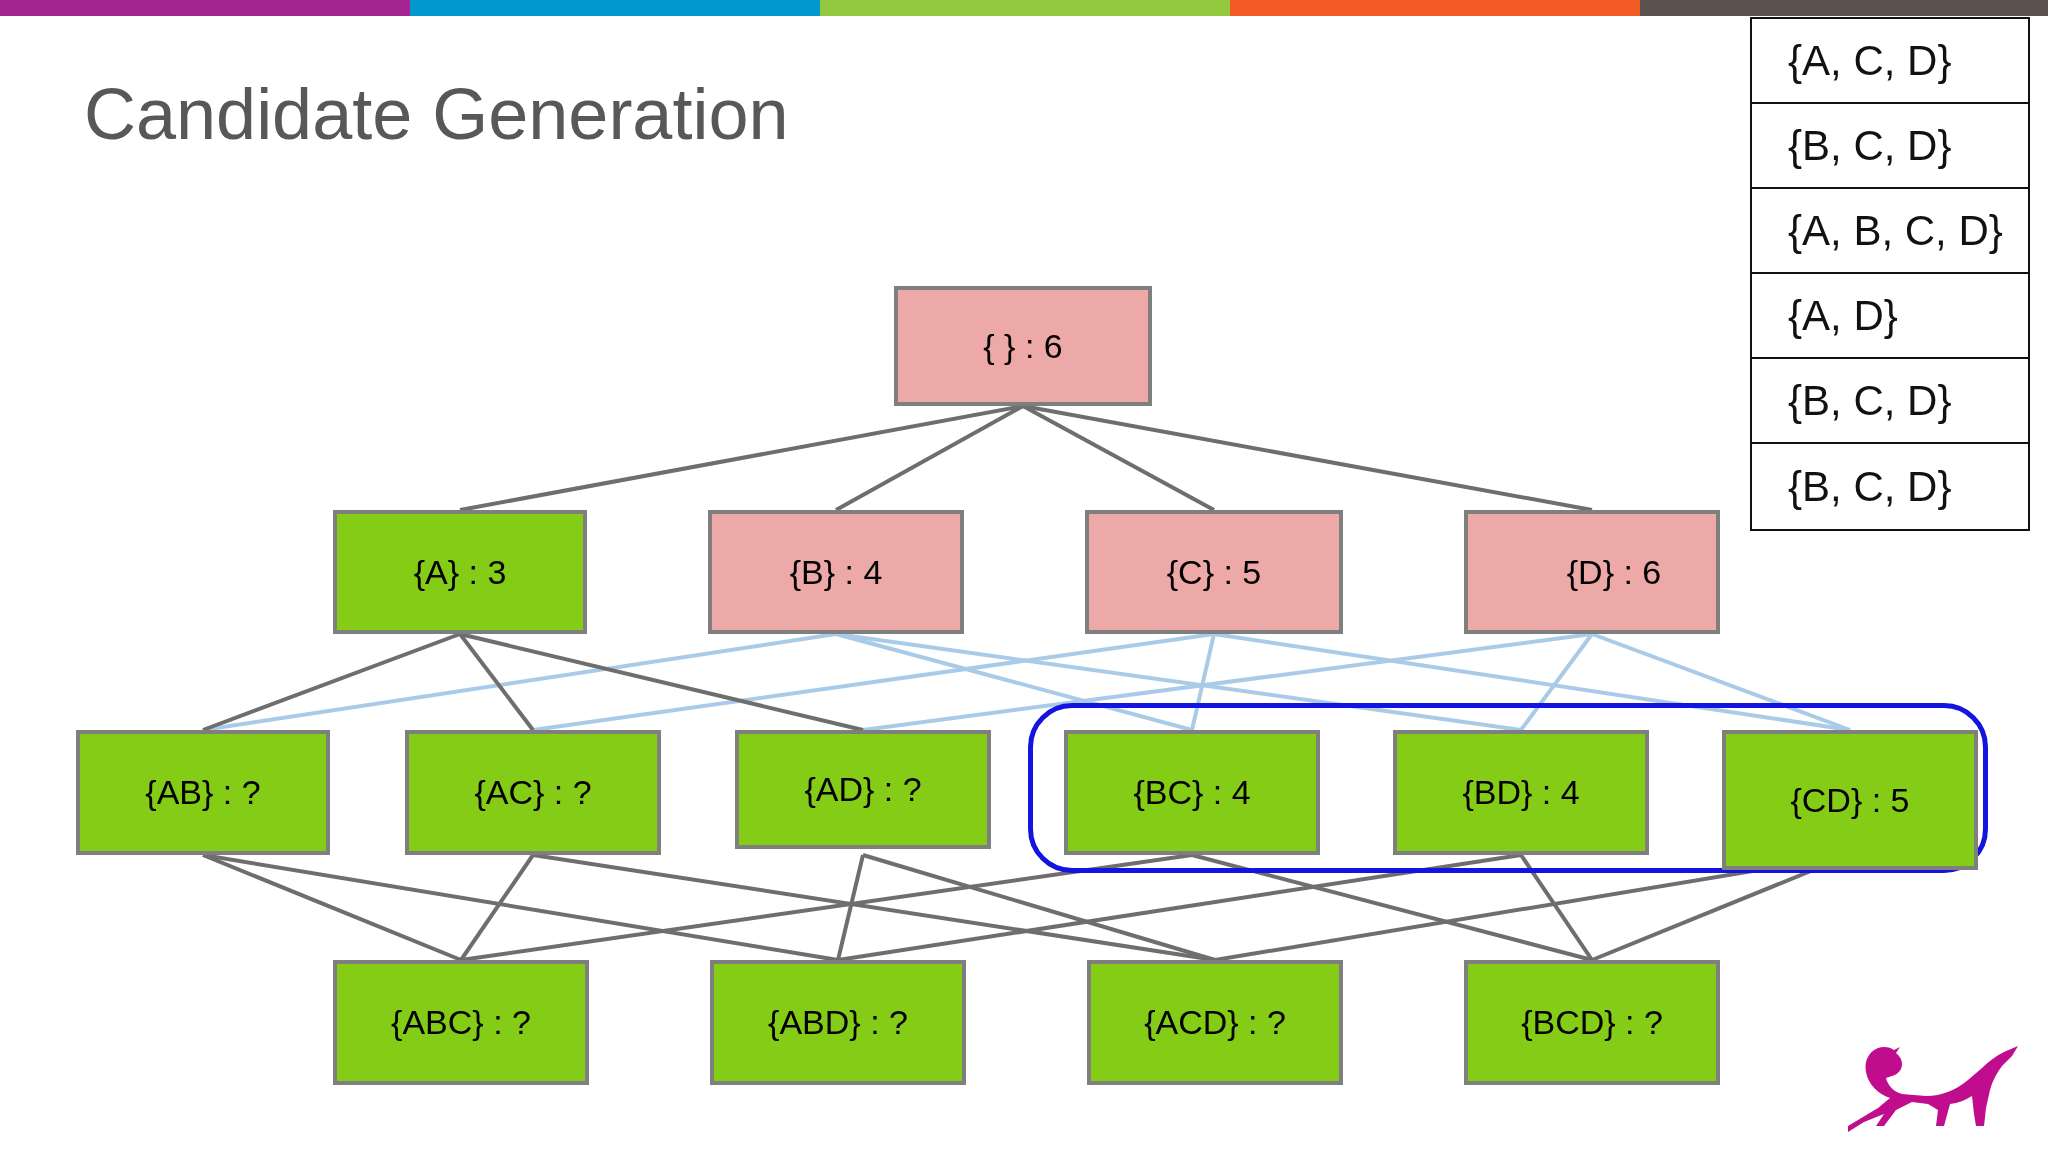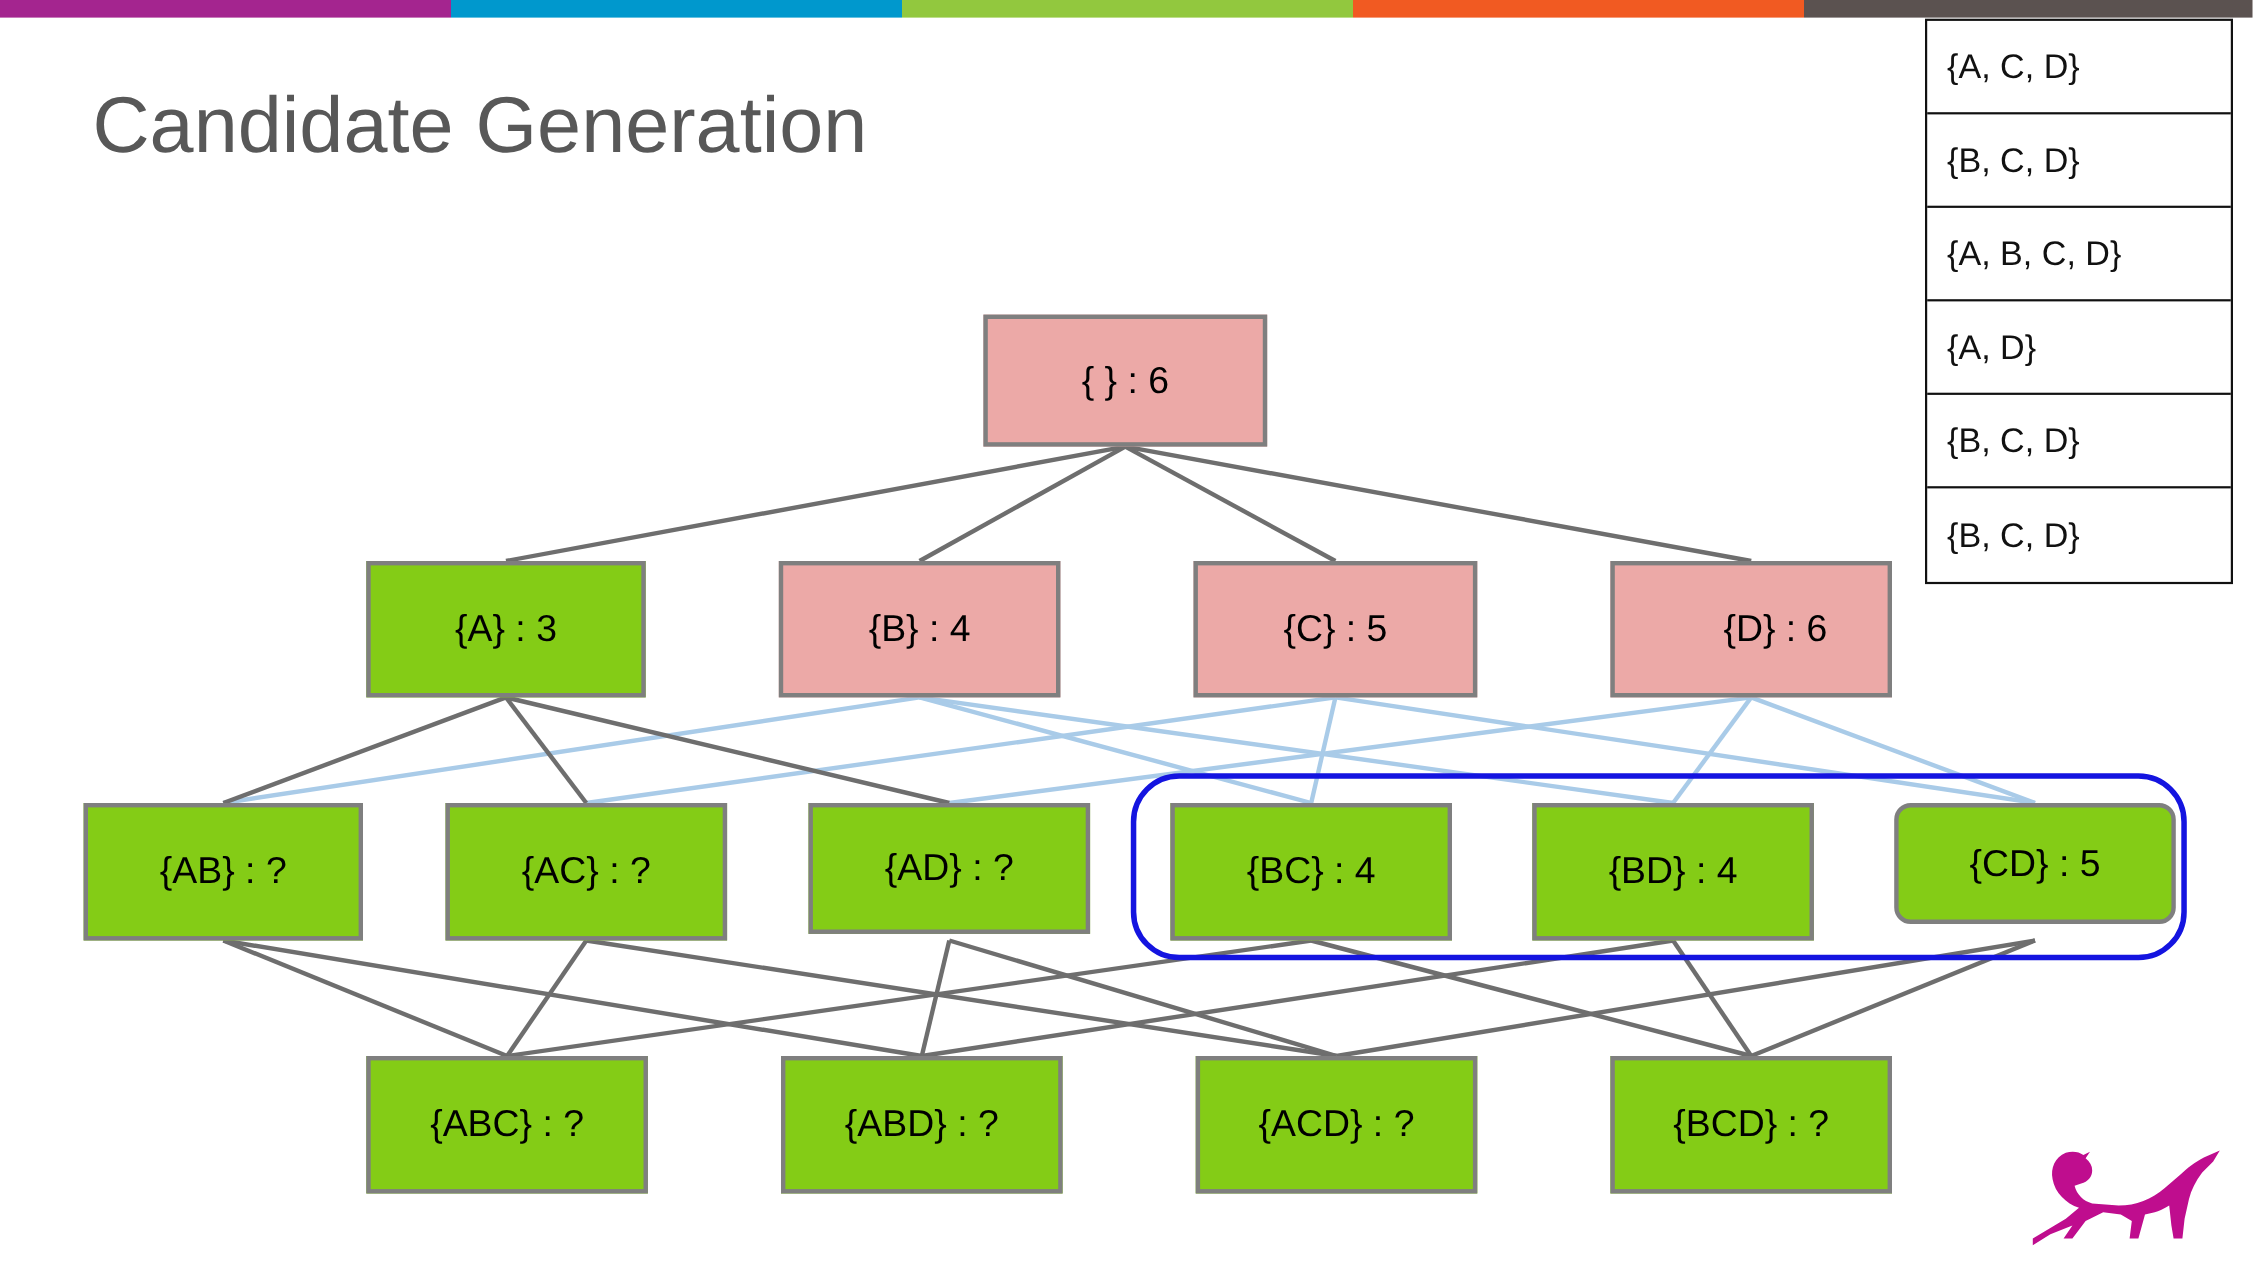--- a/index.html
+++ b/index.html
@@ -51,22 +51,22 @@
     border: 2px solid #111111;
     border-collapse: collapse;
     background: #ffffff;
   }
   #txn-table .row {
     height: 85px;
     box-sizing: border-box;
     border-bottom: 2px solid #111111;
     display: flex;
     align-items: center;
-    padding-left: 18px;
-    font-size: 31px;
+    padding-left: 36px;
+    font-size: 42px;
     color: #111111;
     white-space: nowrap;
   }
   #txn-table .row:last-child { border-bottom: none; }
 
   
   #lattice {
     position: absolute;
     left: 0; top: 0;
     width: 2048px;
@@ -173,21 +173,21 @@
       <div class="node pink" style="left: 894px; top: 286px; width: 258px; height: 120px;">{ } : 6</div>
       <div class="node" style="left: 333px; top: 510px; width: 254px; height: 124px;">{A} : 3</div>
       <div class="node pink" style="left: 708px; top: 510px; width: 256px; height: 124px;">{B} : 4</div>
       <div class="node pink" style="left: 1085px; top: 510px; width: 258px; height: 124px;">{C} : 5</div>
       <div class="node pink" style="left: 1464px; top: 510px; width: 256px; height: 124px; padding-left: 44px;">{D} : 6</div>
       <div class="node" style="left: 76px; top: 730px; width: 254px; height: 125px;">{AB} : ?</div>
       <div class="node" style="left: 405px; top: 730px; width: 256px; height: 125px;">{AC} : ?</div>
       <div class="node" style="left: 735px; top: 730px; width: 256px; height: 119px;">{AD} : ?</div>
       <div class="node" style="left: 1064px; top: 730px; width: 256px; height: 125px;">{BC} : 4</div>
       <div class="node" style="left: 1393px; top: 730px; width: 256px; height: 125px;">{BD} : 4</div>
-      <div class="node" style="left: 1722px; top: 730px; width: 256px; height: 110px; border-radius: 15px;">{CD} : 5</div>
+      <div class="node" style="left: 1722px; top: 730px; width: 256px; height: 140px;">{CD} : 5</div>
       <div class="node" style="left: 333px; top: 960px; width: 256px; height: 125px;">{ABC} : ?</div>
       <div class="node" style="left: 710px; top: 960px; width: 256px; height: 125px;">{ABD} : ?</div>
       <div class="node" style="left: 1087px; top: 960px; width: 256px; height: 125px;">{ACD} : ?</div>
       <div class="node" style="left: 1464px; top: 960px; width: 256px; height: 125px;">{BCD} : ?</div>
     </div>
 
   <svg id="logo" viewBox="0 0 196 120">
     <path id="dog-path" d="
       M 14 104
       L 44 86

